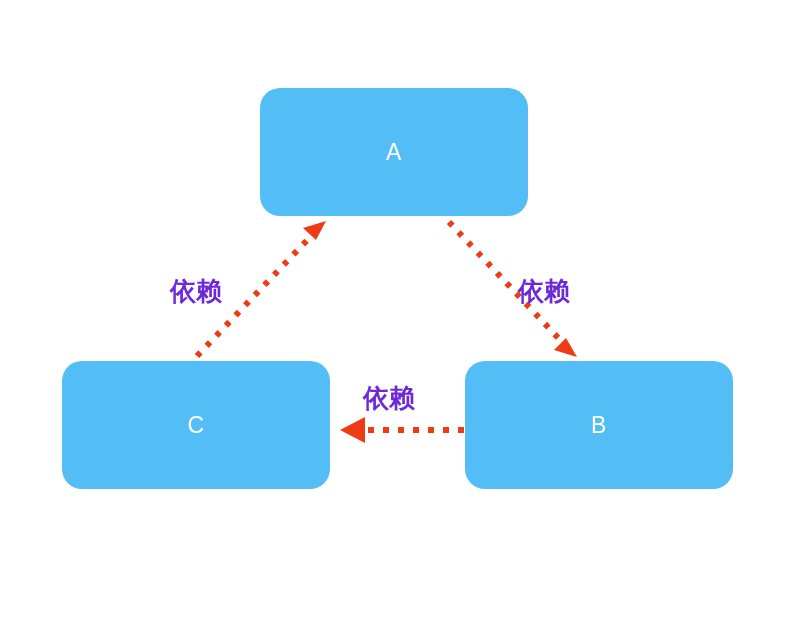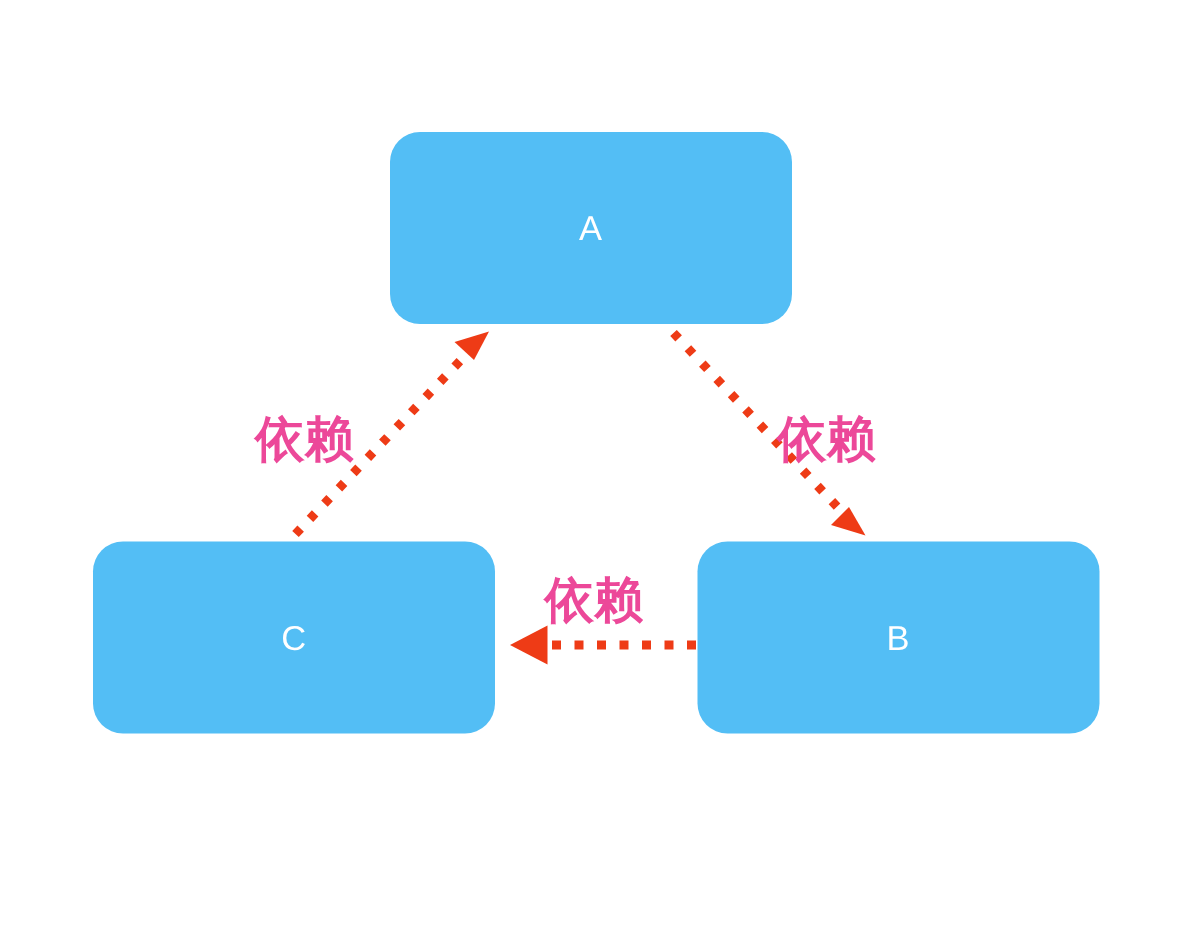--- a/index.html
+++ b/index.html
@@ -42,24 +42,24 @@
     position: absolute;
     left: 0;
     top: 0;
     width: 801px;
     height: 630px;
     pointer-events: none;
   }
 
   .edge-label {
     position: absolute;
-    font-family: Liberation Mono, monospace;
-    font-size: 33px;
+    font-family: Liberation Serif, serif;
+    font-size: 26px;
     font-weight: 700;
-    color: #ec4899;
+    color: #6d28d9;
     white-space: nowrap;
     user-select: none;
     line-height: 1;
   }
   #label-ca { left: 170px; top: 279px; }
   #label-ab { left: 518px; top: 279px; }
   #label-bc { left: 363px; top: 386px; }
 </style>
 </head>
 <body>

